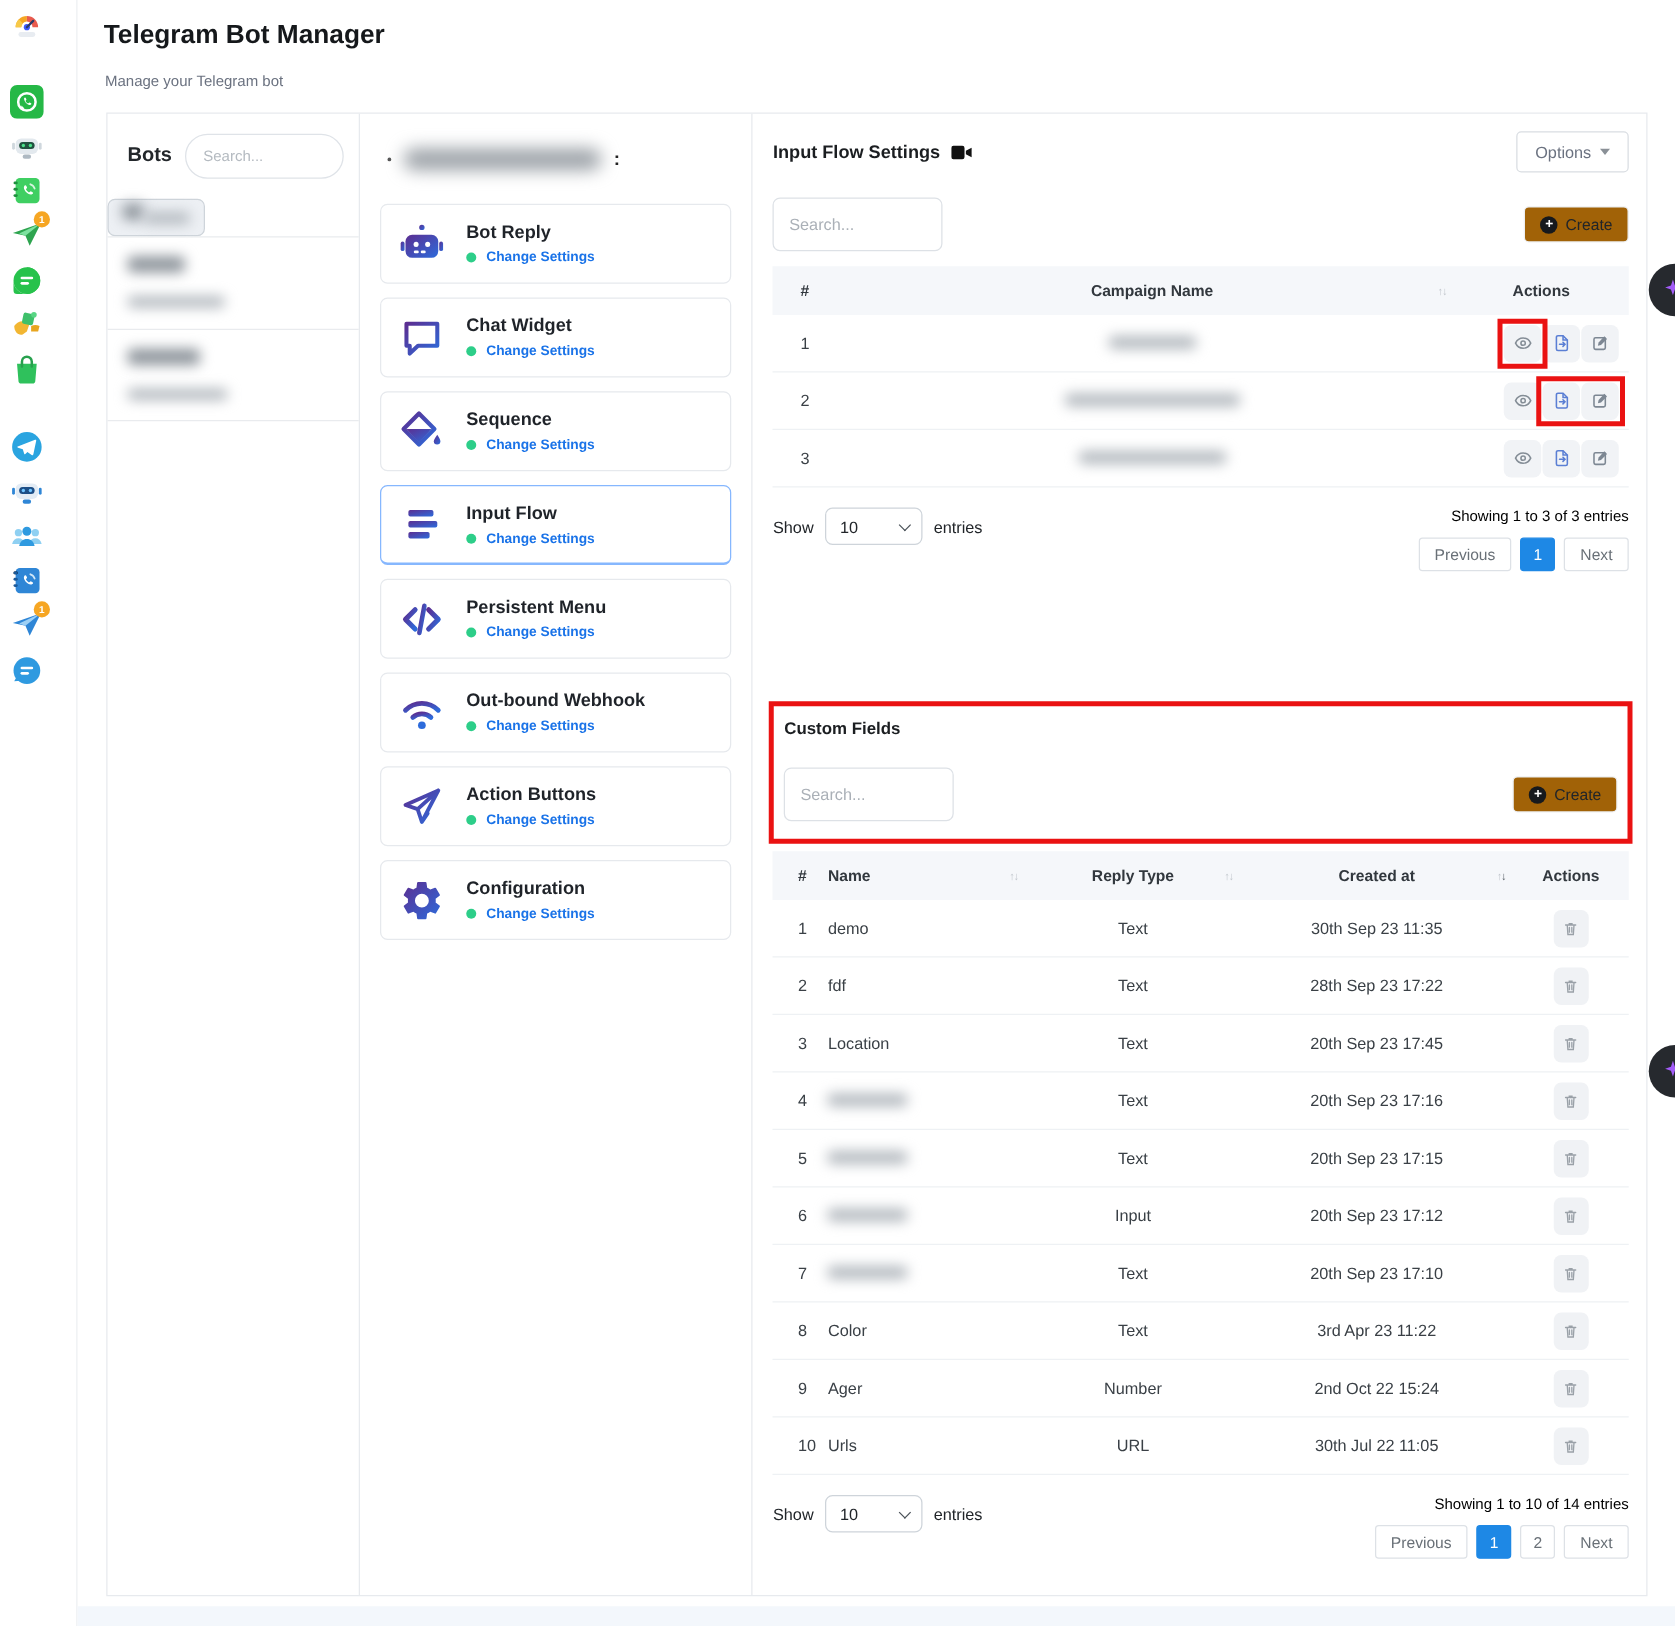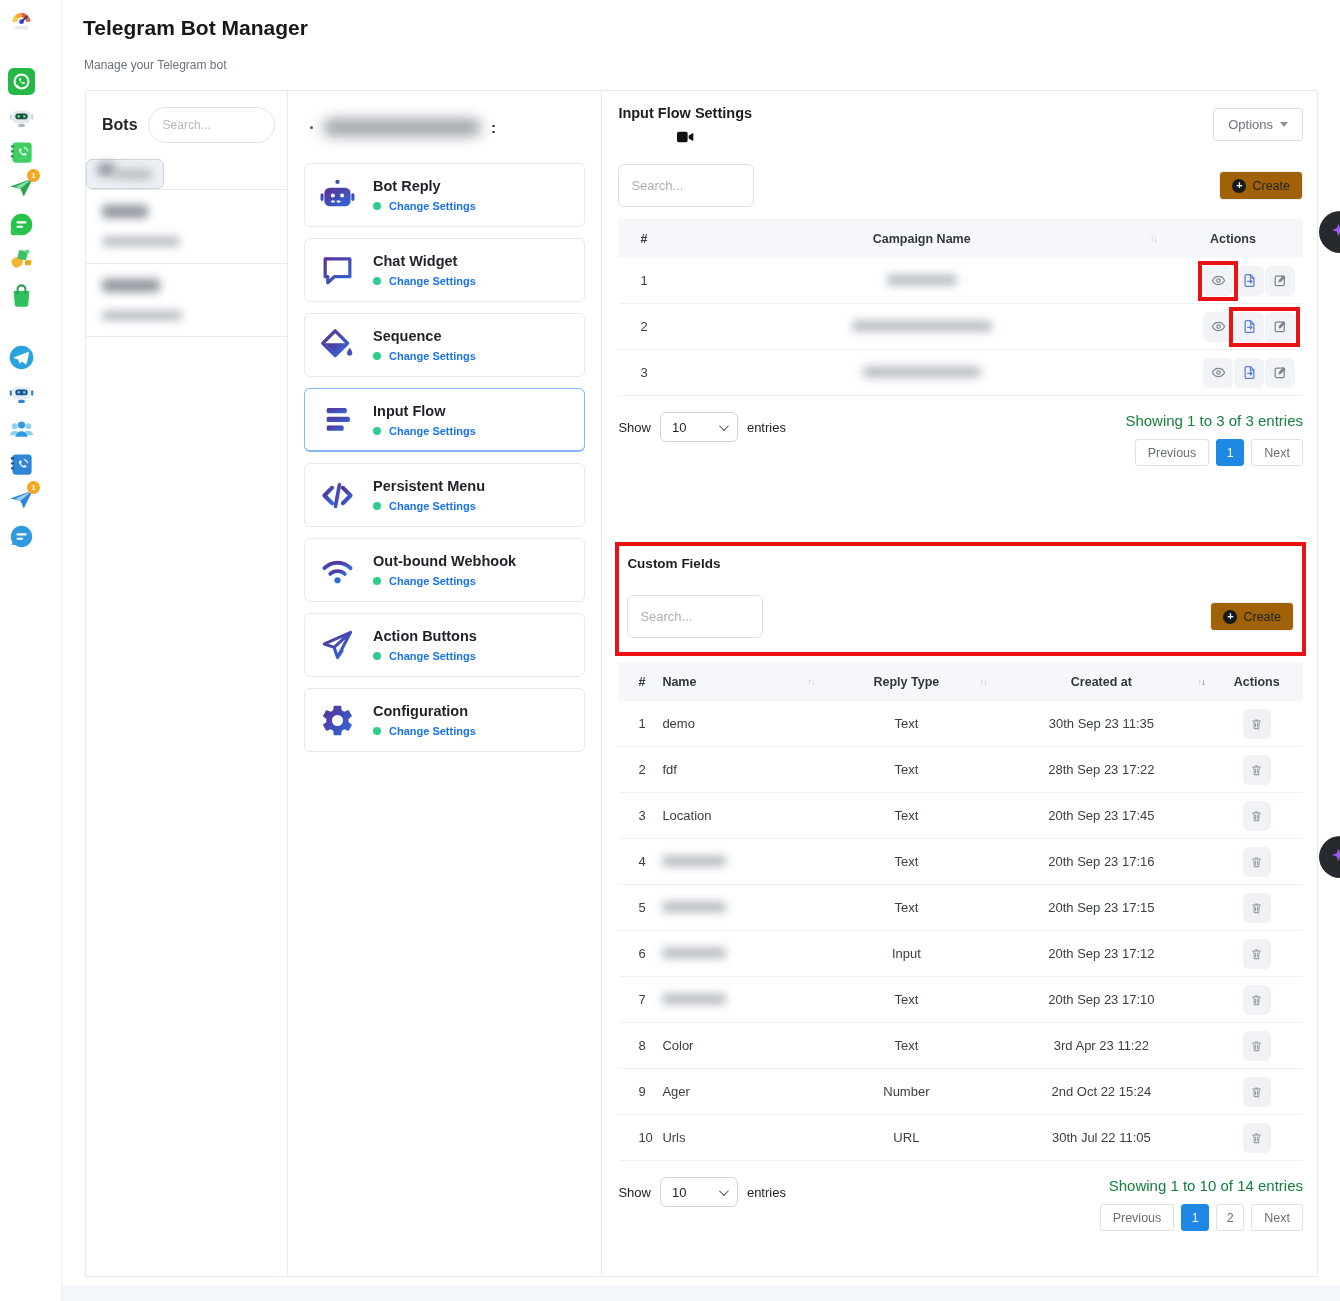--- a/index.html
+++ b/index.html
@@ -46,21 +46,21 @@
   .scard { border:1px solid #e6e9ed; border-radius:6px; height:64px; margin-bottom:11px;
            display:flex; align-items:center; padding:0 14px; gap:17px; background:#fff; cursor:pointer; }
   .scard.active { border-color:#86b7fe; box-shadow:0 1px 0 #86b7fe inset 0 0; border-bottom-width:2px; }
   .scard svg { width:37px; height:37px; flex:0 0 37px; }
   .sc-title { font-size:14.5px; font-weight:600; color:#1f2329; margin-bottom:6px; }
   .link-row { display:flex; align-items:center; gap:8px; }
   .gdot { width:8px; height:8px; border-radius:50%; background:#2dce89; }
   .cslink { font-size:11px; font-weight:700; color:#1a73e8; cursor:pointer; }
   
   .sec-head { display:flex; justify-content:space-between; align-items:center; padding-top:14px; }
-  .sec-title-row { display:flex; align-items:center; gap:9px;flex-direction:column; }
+  .sec-title-row { display:flex; align-items:center; gap:9px; }
   .sec-title { font-size:14.5px; font-weight:600; color:#1b1e21; }
   .cam svg { width:17px; height:14px; display:block; }
   .btn-options { height:33px; padding:0 14px; background:#fff; border:1px solid #d9dde2; border-radius:4px;
                  color:#6b7280; font-size:13px; display:flex; align-items:center; gap:7px; cursor:pointer; font-family:inherit; }
   .caret { width:0; height:0; border-left:4px solid transparent; border-right:4px solid transparent; border-top:5px solid #8a9097; }
   .toolbar { display:flex; justify-content:space-between; align-items:center; margin-top:20px; }
   .sq-search { width:136px; height:43px; border:1px solid #dde1e6; border-radius:6px; padding:0 12px;
                font-size:13px; outline:none; font-family:inherit; }
   .sq-search::placeholder { color:#aab0b7; }
   .btn-create { height:29px; padding:0 12px; background:#a16207; border:1px solid #edeff2; border-radius:4px;
@@ -85,28 +85,28 @@
   .abtn svg { width:15px; height:15px; }
   .redbox { position:absolute; border:4px solid #ea1212; pointer-events:none; z-index:5; }
   
   .tfoot { display:flex; justify-content:space-between; align-items:flex-start; margin-top:16px; }
   .show-grp { display:flex; align-items:center; gap:9px; font-size:13px; color:#212529; }
   .sel { width:78px; height:30px; border:1px solid #ced4da; border-radius:6px; display:flex; align-items:center;
          justify-content:space-between; padding:0 11px; font-size:13px; cursor:pointer; background:#fff; }
   .chev { width:7px; height:7px; border-right:1.7px solid #495057; border-bottom:1.7px solid #495057;
           transform:rotate(45deg) translateY(-2px); }
   .pag-wrap { display:flex; flex-direction:column; align-items:flex-end; }
-  .summary { font-size:15px; color:#15803d; }
+  .summary { font-size:12px; color:#000000; }
   .pag { display:flex; margin-top:10px; }
   .pbtn { height:27px; padding:0 12px; border:1px solid #dde1e6; background:#fff; color:#697077;
           font-size:12.5px; border-radius:3px; margin-left:7px; cursor:pointer; display:flex; align-items:center; font-family:inherit; }
   .pnum { padding:0; width:28px; justify-content:center; }
   .pbtn.active { background:#1e88e5; border-color:#1e88e5; color:#fff; }
   
-  .cf-head { border:4px solid #ea1212; margin:76px -3px 4px -3px; padding:8px 8px 14px 8px; }
+  .cf-head { border:4px solid #ea1212; margin:104px -3px 4px -3px; padding:8px 8px 14px 8px; }
   .cf-title { font-size:13.5px; font-weight:600; color:#1b1e21; margin:2px 0 0 0; }
   .cf-head .toolbar { margin-top:24px; }
   
   .c2-num { width:44px; padding-left:20px; }
   .c2-name { width:158px; }
   .c2-type { width:172px; text-align:center; }
   .c2-created { width:218px; text-align:center; }
   .c2-act { flex:1; text-align:center; }
   .name-blob { width:64px; height:10px; }
   .tbtn { width:28px; height:30px; border-radius:6px; background:#f0f2f5; border:none; display:inline-flex;

